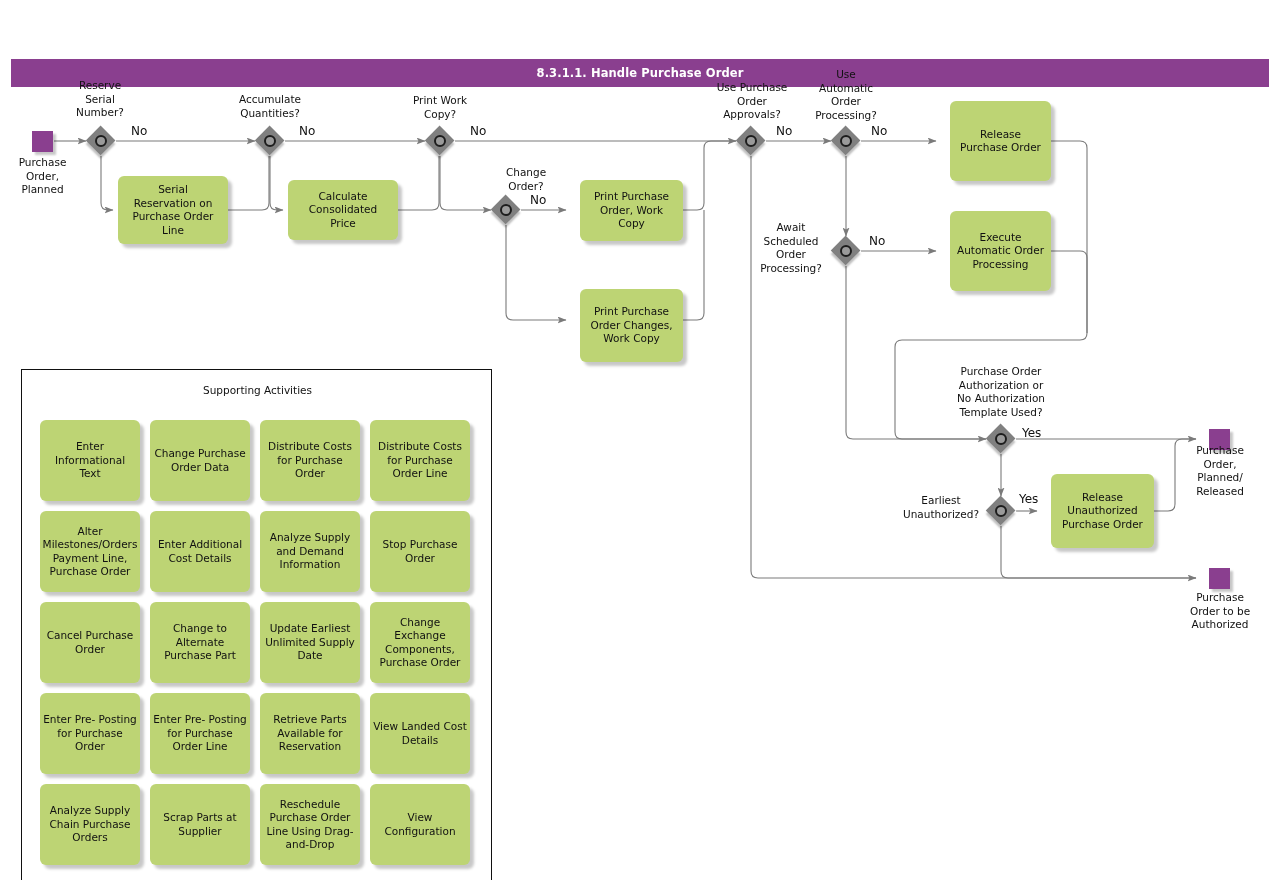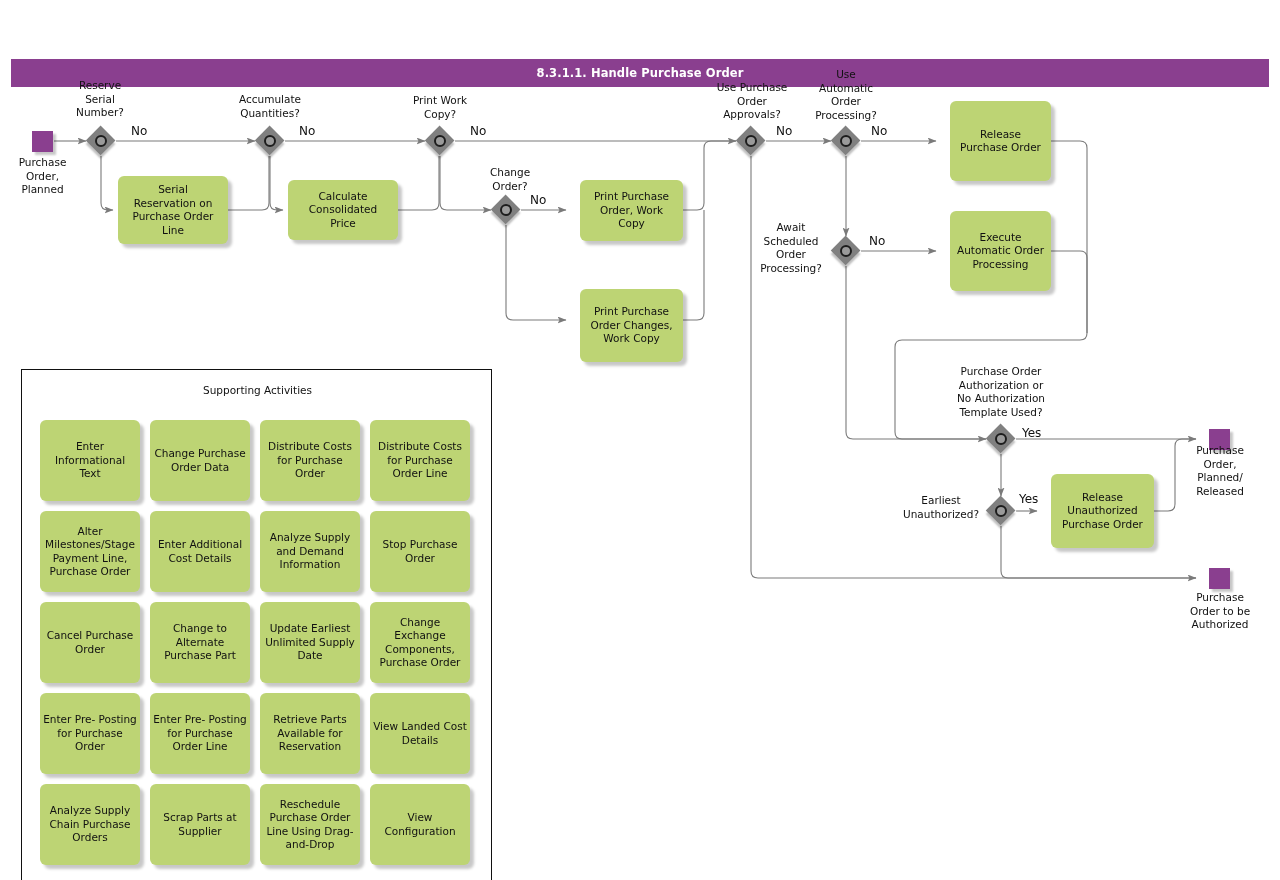--- a/index.html
+++ b/index.html
@@ -196,21 +196,21 @@
     <div class="ring"></div>
   </div>
   <div class="dec-label" style="left:392px;top:94px;width:96px;">Print Work
 Copy?</div>
   <div class="edge-label" style="left:470px;top:124px;">No</div>
 
   <div class="decision" style="left:491px;top:195px;">
     <div class="dia"></div>
     <div class="ring"></div>
   </div>
-  <div class="dec-label" style="left:462px;top:166px;width:96px;">Change
+  <div class="dec-label" style="left:478px;top:166px;width:96px;">Change
 Order?</div>
   <div class="edge-label" style="left:530px;top:193px;">No</div>
 
   <div class="decision" style="left:736px;top:126px;">
     <div class="dia"></div>
     <div class="ring"></div>
   </div>
   <div class="dec-label" style="left:699px;top:81px;width:106px;text-align:center;">Use Purchase
 Order
 Approvals?</div>
@@ -291,21 +291,21 @@
       <div class="support-cell">Change
 Purchase Order
 Data</div>
       <div class="support-cell">Distribute Costs
 for Purchase
 Order</div>
       <div class="support-cell">Distribute Costs
 for Purchase
 Order Line</div>
       <div class="support-cell">Alter
-Milestones/Stage
+Milestones/Orders
 Payment Line,
 Purchase Order</div>
       <div class="support-cell">Enter Additional
 Cost Details</div>
       <div class="support-cell">Analyze Supply
 and Demand
 Information</div>
       <div class="support-cell">Stop Purchase
 Order</div>
       <div class="support-cell">Cancel Purchase

